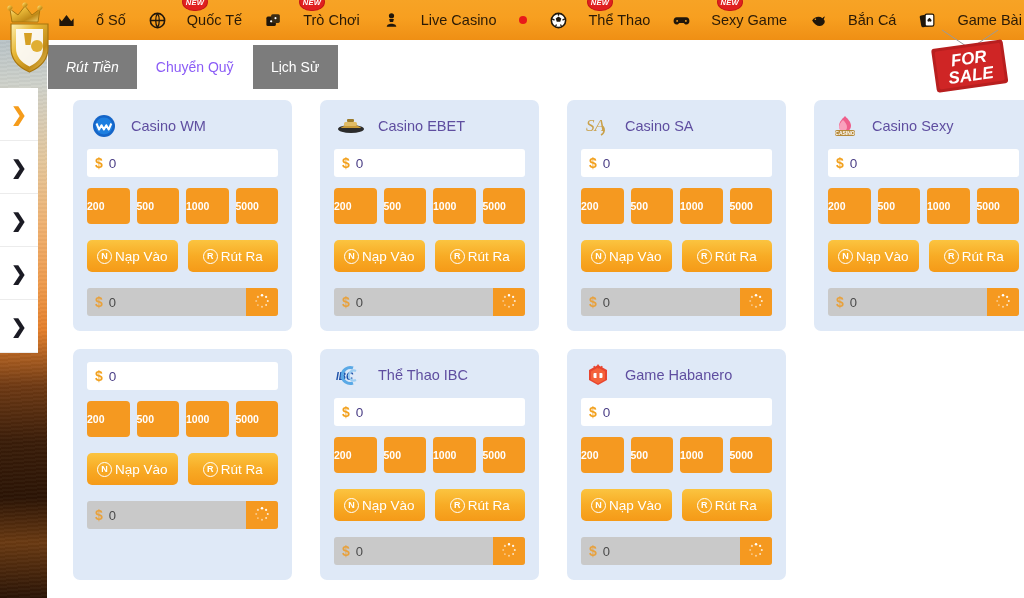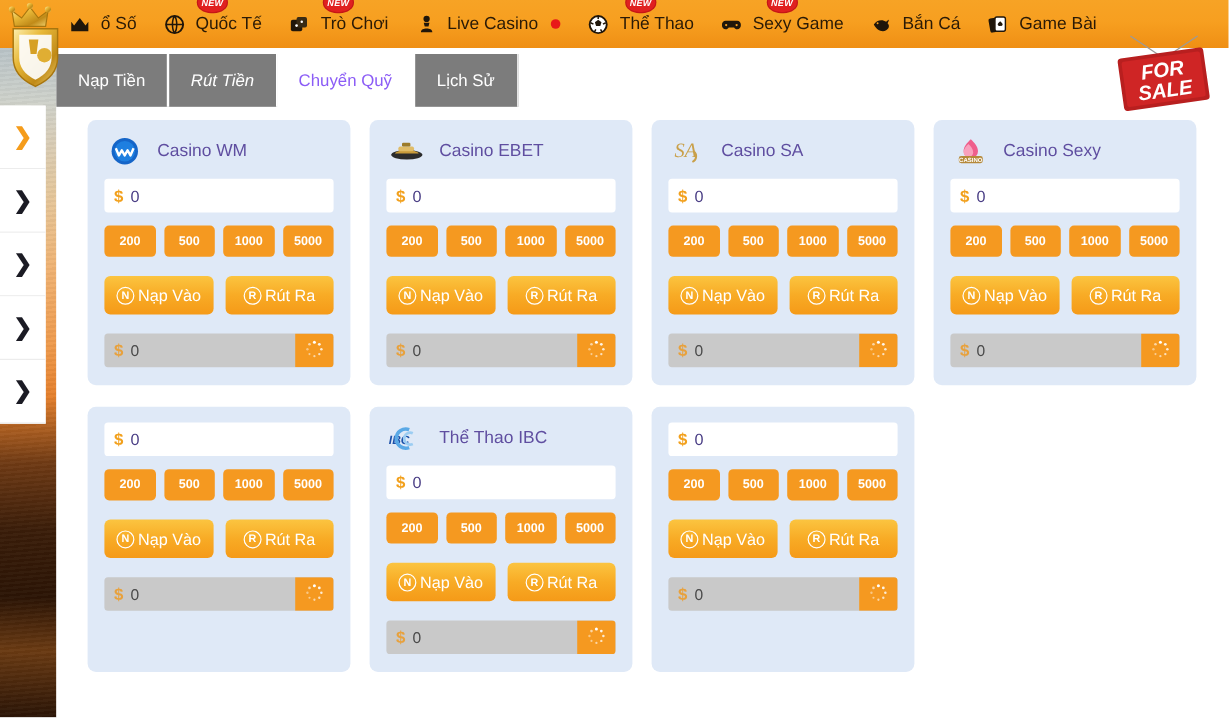--- a/index.html
+++ b/index.html
@@ -14,21 +14,21 @@
   
   .topnav {
     position: absolute; top: 0; left: 0; width: 1024px; height: 40px;
     background: linear-gradient(180deg, #f7a325 0%, #f79f20 45%, #ef8f14 100%);
     display: flex; align-items: center;
     z-index: 40;
   }
   .nav-items { display:flex; align-items:center; height:40px; padding-left: 46px; }
   .nav-item {
     position: relative;
-    display: flex; align-items: center; gap: 8px;
+    display: flex; align-items: center; gap: 20px;
     height: 40px; padding: 0 11px;
     color: #2a1a06; font-size: 14.5px; white-space: nowrap;
     cursor: pointer;
   }
   .nav-item .nav-ico { display:inline-flex; align-items:center; justify-content:center; width:19px; height:19px; }
   .nav-item .nav-ico svg { display:block; }
   .nav-label { line-height: 1; }
   .new-badge {
     position: absolute; top: -6px; left: 50%; transform: translateX(-12px);
     width: 24px; height: 16px;
@@ -94,21 +94,21 @@
   
   .panel {
     position: absolute; left: 47px; top: 88px; right: 0; bottom: 0;
     background: #ffffff; z-index: 10;
     padding: 12px 20px 0 26px;
     overflow: hidden;
   }
   .grid {
     display: grid;
     grid-template-columns: repeat(4, 219px);
-    gap: 18px 16px;
+    gap: 18px 28px;
   }
 
   
   .card {
     background: #dfe9f7;
     border-radius: 7px;
     padding: 13px 14px 15px 14px;
   }
   .card-head { display: flex; align-items: center; height: 26px; margin-bottom: 10px; }
   .logo-box { width: 34px; height: 24px; display:flex; align-items:center; justify-content:center; flex: 0 0 34px; }
@@ -120,25 +120,25 @@
   .amount-input {
     width: 100%; height: 28px; background: #ffffff; border: none; border-radius: 3px;
     display: flex; align-items: center; padding: 0 8px; gap: 6px;
     cursor: text;
   }
   .amount-input .dollar { color: #f2a01c; font-size: 14px; font-weight: bold; }
   .amount-input .val { color: #4b3f86; font-size: 13.5px; }
 
   .quick-row { display: flex; gap: 7px; margin-top: 11px; }
   .quick-btn {
-    flex: 1 1 0; height: 26px;
+    flex: 1 1 0; height: 36px;
     background: #f59920; color: #ffffff;
     border: none; border-radius: 4px;
     font-size: 10.5px; font-weight: bold;
-    display: flex; align-items: center; justify-content: center;
+    display: flex; align-items: center; 
     cursor: pointer;
     font-family: "Liberation Sans", sans-serif;
   }
 
   .action-row { display: flex; gap: 10px; margin-top: 16px; }
   .action-btn {
     flex: 1 1 0; height: 32px;
     background: linear-gradient(180deg,#fbc440 0%, #f8ab25 50%, #f59a18 100%);
     color: #ffffff; border: none; border-radius: 5px;
     display: flex; align-items: center; justify-content: center; gap: 3px;
@@ -298,23 +298,20 @@
       </div>
       <div class="arrow-cell">
         <span class="chev ">❯</span>
       </div>
       <div class="arrow-cell">
         <span class="chev ">❯</span>
       </div>
     </div>
 
   <div class="tabbar" id="tabbar">
-      <div class="tab">
-        <span>Nạp Tiền</span>
-      </div>
       <div class="tab sep-left">
         <span>Rút Tiền</span>
       </div>
       <div class="tab active">
         <span>Chuyển Quỹ</span>
       </div>
       <div class="tab">
         <span>Lịch Sử</span>
       </div>
     </div>
@@ -715,20 +712,32 @@
                     <circle cx="3.9" cy="12.1" r=".9" opacity=".5"></circle>
               <circle cx="2.2" cy="8" r="1" opacity=".45"></circle>
                     <circle cx="3.9" cy="3.9" r="1.1" opacity=".6"></circle>
             </g>
           </svg>
         </span>
       </button>
     </div>
   </div>
         <div class="card">
+    <div class="card-head">
+      <span class="logo-box">
+              <svg width="26" height="24" viewBox="0 0 26 24">
+                <path d="M13 2l9 5v10l-9 5-9-5V7z" fill="#e8452f"></path>
+                <path d="M13 4.5l7 4v8l-7 4-7-4v-8z" fill="#f4623a"></path>
+                <rect x="8.5" y="10" width="9" height="5" rx="1" fill="#fff"></rect>
+                <rect x="11.5" y="10" width="3" height="5" fill="#f4623a"></rect>
+                <path d="M9 3l1 3M13 1.5l.4 4M17 3l-1 3" stroke="#e8452f" stroke-width="1.4"></path>
+              </svg>
+            </span>
+      <span class="card-title">Game Habanero</span>
+    </div>
 
     <div class="amount-input">
       <span class="dollar">$</span>
       <span class="val">0</span>
     </div>
 
     <div class="quick-row">
             <button class="quick-btn">
               <span>200</span>
             </button>

